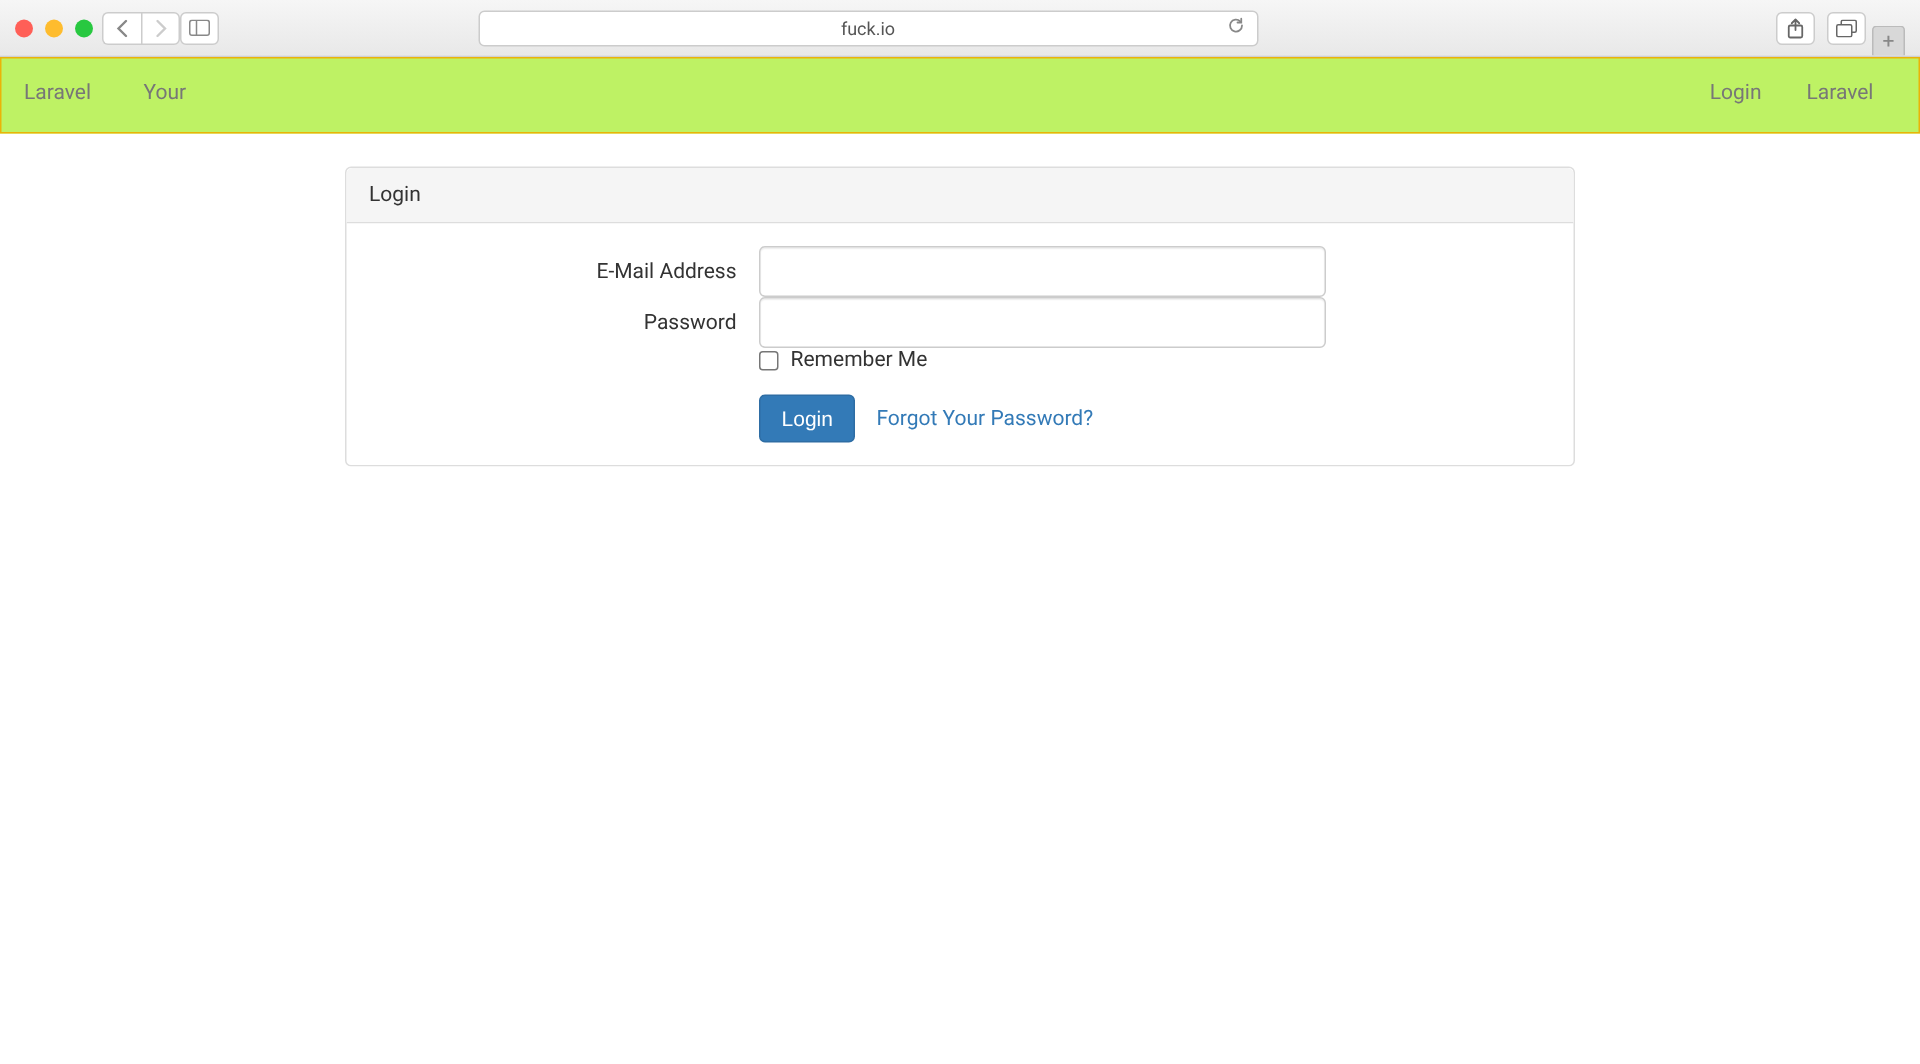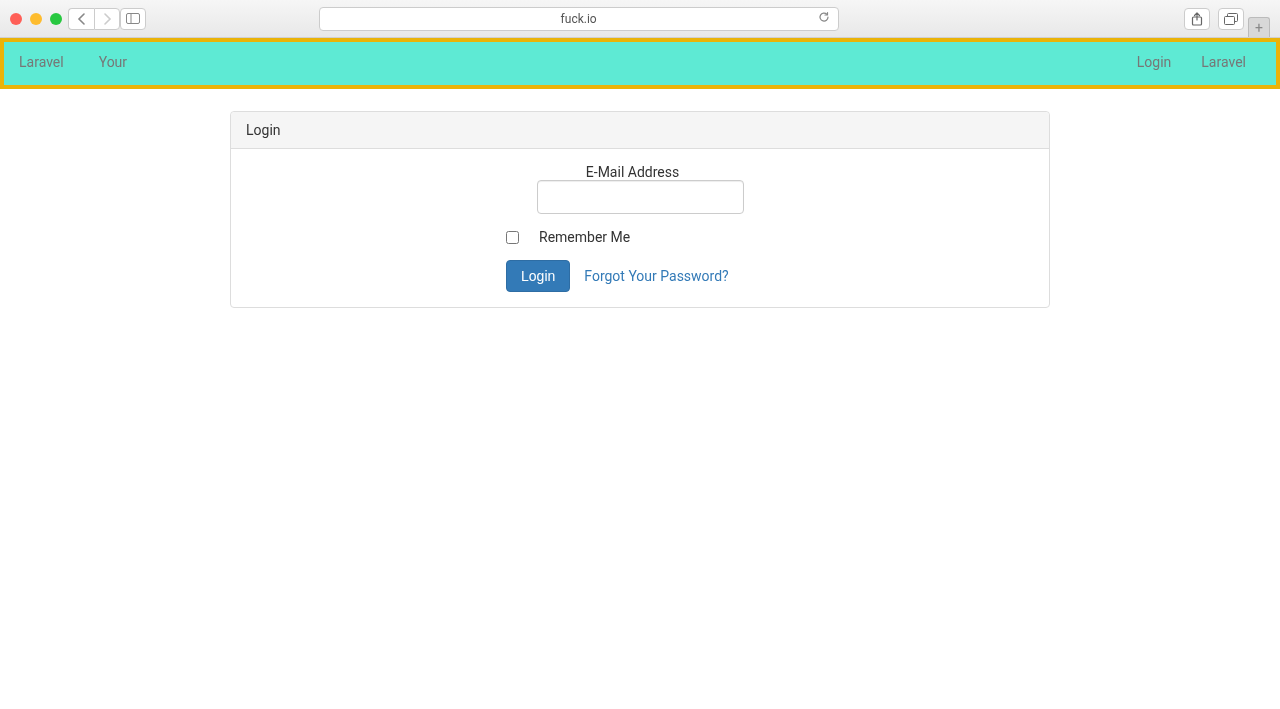--- a/index.html
+++ b/index.html
@@ -87,25 +87,25 @@
       align-items:center;
       justify-content:center;
       color:#888;
       font-size:14px;
       margin-left:4px;
       align-self:flex-end;
     }
 
     
     .navbar {
-      background:#5eead4;
-      border:4px solid #eab308;
+      background:#bef264;
+      border:1px solid #eab308;
       height: 51px;
       display:flex;
-      align-items:flex-end;
+      align-items:flex-start;
       padding: 0 15px;
     }
     .navbar-brand {
       font-size:18px;
       color:#777;
       padding:15px;
       margin-left:-15px;
       margin-right:5px;
     }
     .navbar a {
@@ -131,22 +131,20 @@
       padding:10px 15px;
       border-radius:4px 4px 0 0;
       color:#333;
       font-size:14px;
     }
     .panel-body { padding: 15px; }
 
     .form-group {
       display:flex;
       align-items:center;
-      margin-bottom:15px;
-      flex-direction:column;
     }
     .control-label {
       flex: 0 0 33%;
       text-align:right;
       padding-right:15px;
       font-weight:400;
       color:#333;
       font-size:14px;
     }
     .form-control-wrap {
@@ -154,21 +152,21 @@
     }
     .form-control {
       width:100%;
       height:34px;
       padding:6px 12px;
       border:1px solid #ccc;
       border-radius:4px;
       font-size:14px;
       box-shadow: inset 0 1px 1px rgba(0,0,0,.075);
     }
-    .checkbox-row { padding-left:33%; display:flex; align-items:center; gap:20px; margin-bottom:15px;}
+    .checkbox-row { padding-left:33%; display:flex; align-items:center; gap:8px; margin-bottom:15px;}
     .checkbox-row label { font-size:14px; }
 
     .actions { padding-left:33%; display:flex; align-items:center; gap:14px;}
     .btn-primary {
       background:#337ab7;
       border:1px solid #2e6da4;
       color:#fff;
       padding:7px 14px;
       border-radius:4px;
       font-size:14px;
@@ -247,20 +245,26 @@
     <div class="panel-heading">Login</div>
     <div class="panel-body">
 
       <div class="form-group">
         <label class="control-label">E-Mail Address</label>
         <div class="form-control-wrap">
           <input type="email" class="form-control" style="">
         </div>
       </div>
 
+      <div class="form-group">
+        <label class="control-label">Password</label>
+        <div class="form-control-wrap">
+          <input type="password" class="form-control" style="">
+        </div>
+      </div>
 
       <div class="checkbox-row">
         <input type="checkbox" style="">
         <label>Remember Me</label>
       </div>
 
       <div class="actions">
         <button class="btn-primary">Login</button>
         <a href="#" class="forgot-link">Forgot Your Password?</a>
       </div>

